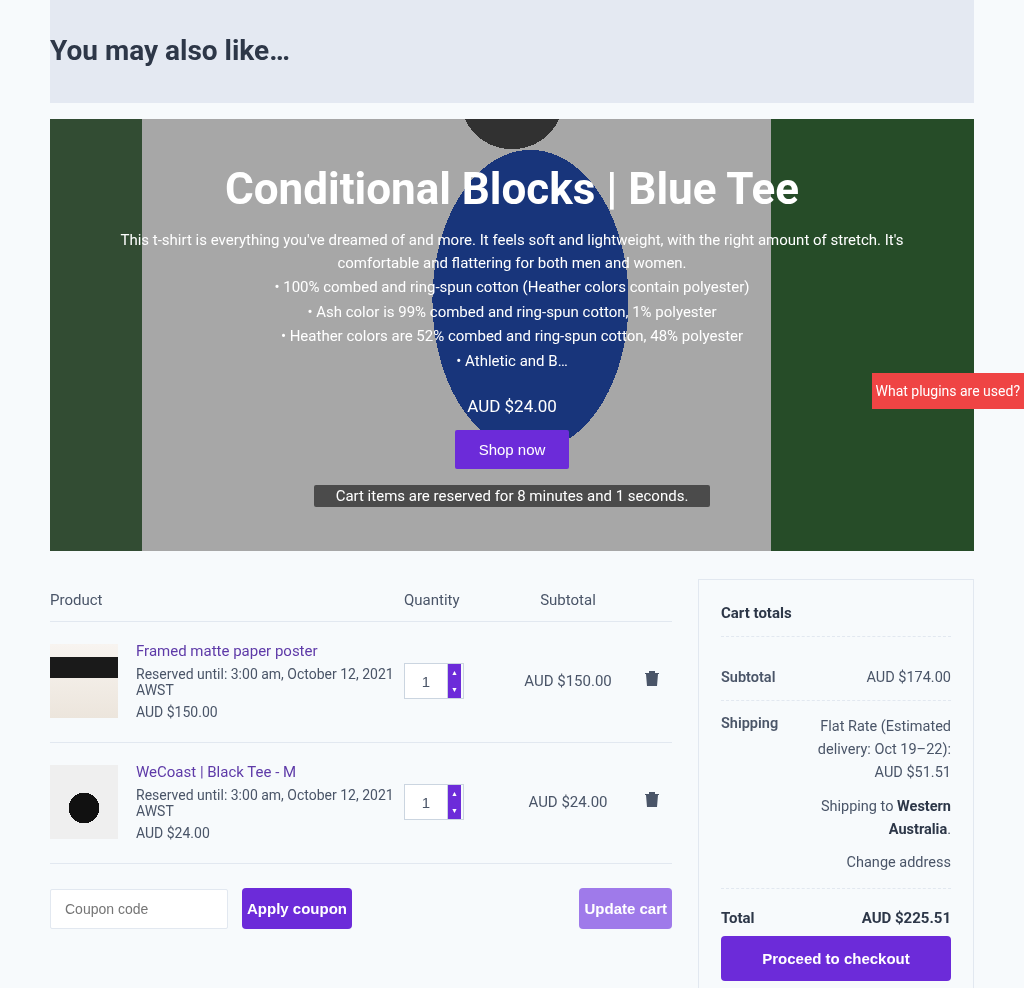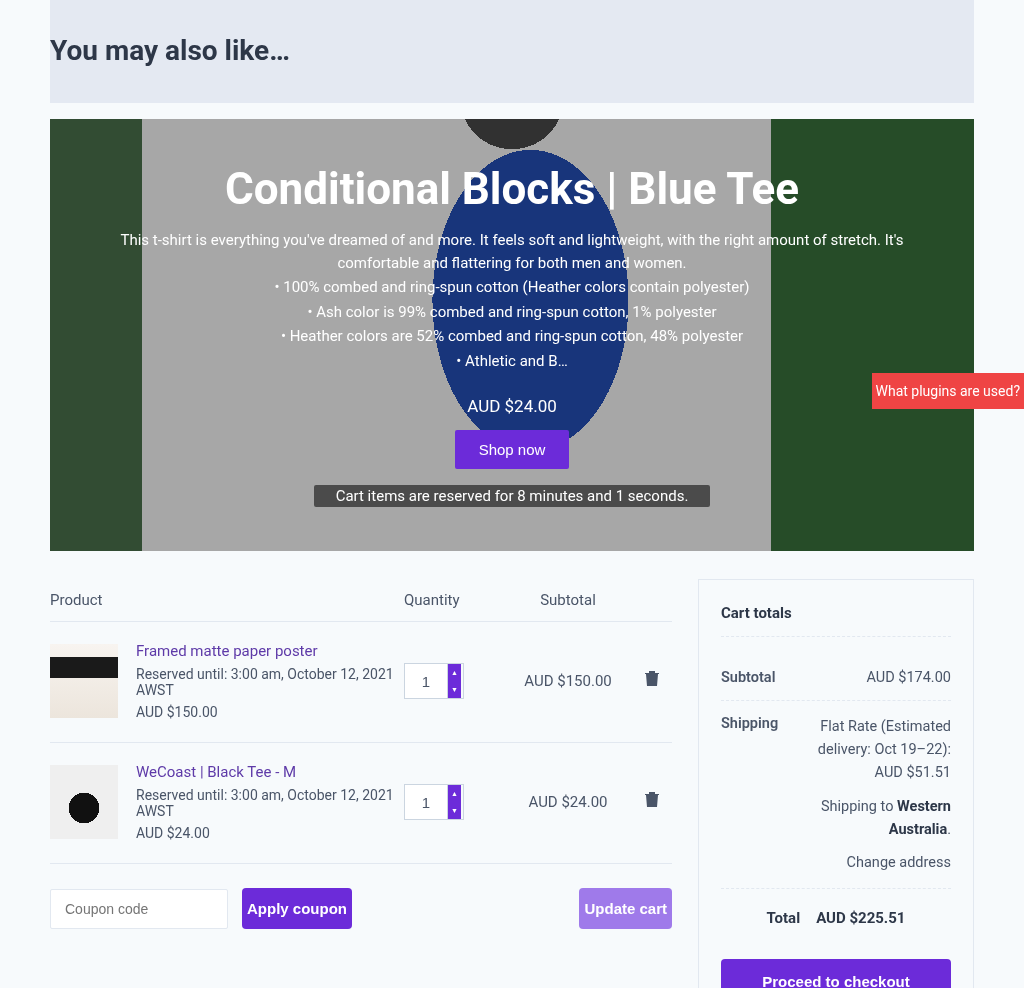--- a/index.html
+++ b/index.html
@@ -257,22 +257,21 @@
   .ship-to { margin-top: 10px; }
   .ship-to b { color: var(--text-dark); }
   .change-addr {
     display: block;
     margin-top: 10px;
     color: var(--text-mid);
     cursor: pointer;
   }
   .t-row.total {
     border-bottom: none;
-    padding: 20px 0 32px;
-    justify-content: center;
+    padding: 20px 0 9px;
   }
   .t-row.total .label,
   .t-row.total .val {
     font-weight: 700;
     color: var(--text-dark);
     font-size: 15px;
   }
 </style>
 </head>
 <body>

